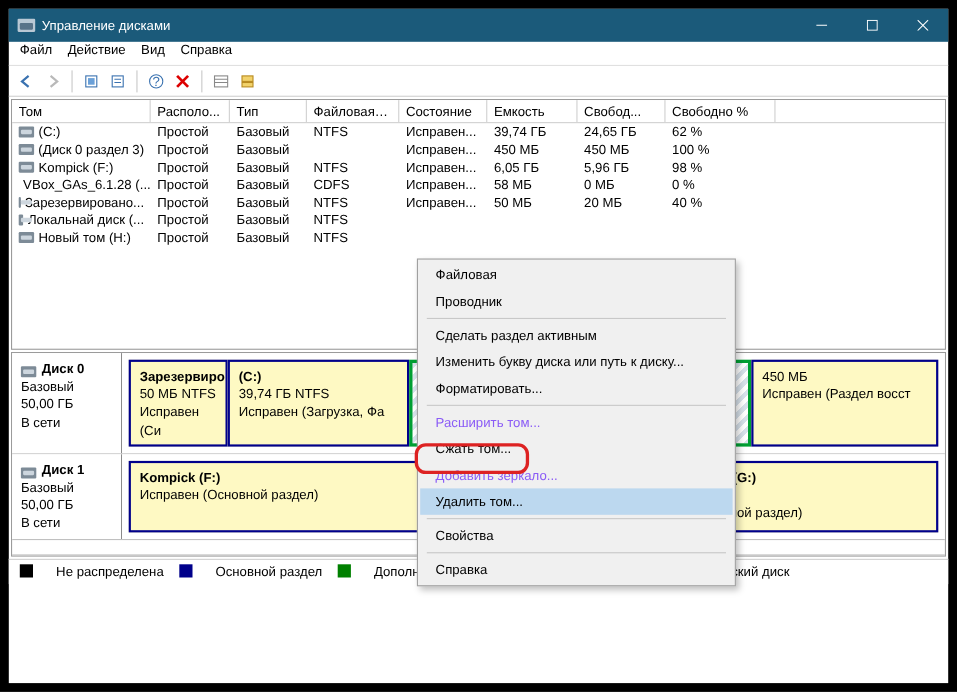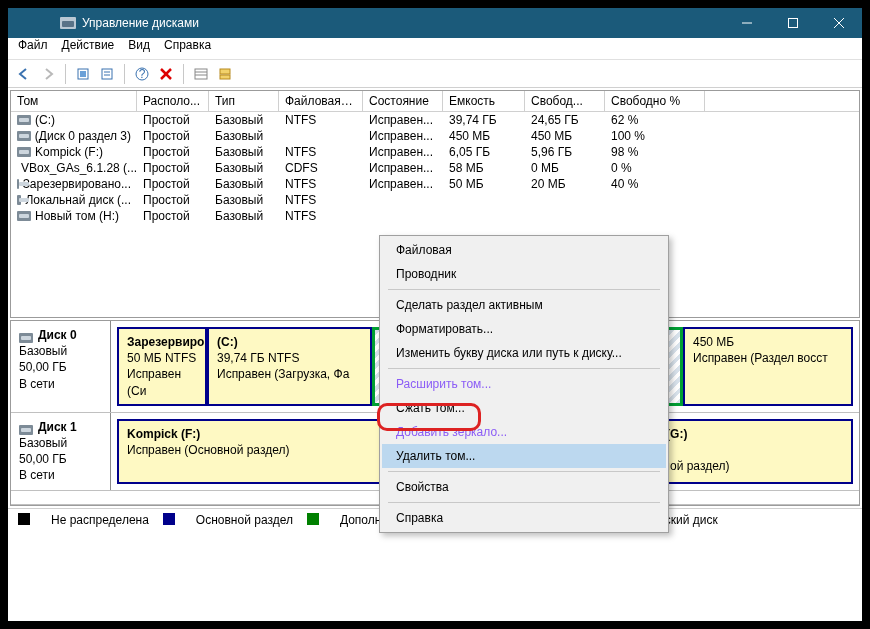--- a/index.html
+++ b/index.html
@@ -1,20 +1,20 @@
 <!DOCTYPE html>
 <html><head>
 <meta charset="utf-8">
 <style>
   * { box-sizing: border-box; font-family: "Segoe UI", Tahoma, sans-serif; font-size: 12px; }
   html, body { margin:0; padding:0; }
   body { background:#000; display:flex; align-items:center; justify-content:center; height:629px; width:870px; }
   .window { width:854px; height:613px; background:#fff; display:flex; flex-direction:column; position:relative; }
   .titlebar { background:#1b5a7a; color:#fff; height:30px; display:flex; align-items:center; justify-content:space-between; padding-left:8px; }
-  .titlebar-left { display:flex; align-items:center; gap:6px;margin-left:44px; }
+  .titlebar-left { display:flex; align-items:center; gap:6px; }
   .title-icon { width:16px; height:12px; background:#b9c8d4; border-radius:1px; position:relative; }
   .title-icon::after{content:"";position:absolute;top:4px;left:2px;width:12px;height:6px;background:#597388;border-radius:1px;}
   .win-controls { display:flex; }
   .win-btn { width:46px; height:30px; display:flex; align-items:center; justify-content:center; color:#fff; }
   .win-btn svg { stroke:#fff; stroke-width:1; fill:none; }
   .menubar { height:22px; display:flex; align-items:flex-start; gap:14px; padding:0 10px; color:#000; border-bottom:1px solid #e0e0e0;}
   .menubar span{cursor:default;}
   .toolbar { height:28px; display:flex; align-items:center; gap:4px; padding:0 6px; border-bottom:1px solid #d0d0d0;}
   .tb-sep { width:1px; height:20px; background:#c8c8c8; margin:0 3px;}
   .tb-icon { width:20px; height:20px; display:flex; align-items:center; justify-content:center; }
@@ -325,22 +325,22 @@
         <span class="swatch" style="background:#1040ff"></span>
         <span>Логический диск</span>
       </div>
   </div>
 
   <div class="ctx-menu" style="left:371px; top:227px;">
     <div class="ctx-item">Файловая</div>
     <div class="ctx-item">Проводник</div>
     <div class="ctx-sep"></div>
     <div class="ctx-item">Сделать раздел активным</div>
+    <div class="ctx-item">Изменить букву диска или путь к диску...</div>
     <div class="ctx-item">Форматировать...</div>
-    <div class="ctx-item">Изменить букву диска или путь к диску...</div>
     <div class="ctx-sep"></div>
     <div class="ctx-item disabled">Расширить том...</div>
     <div class="ctx-item">Сжать том...</div>
     <div class="ctx-item disabled">Добавить зеркало...</div>
     <div class="ctx-item hl">Удалить том...</div>
     <div class="ctx-sep"></div>
     <div class="ctx-item">Свойства</div>
     <div class="ctx-sep"></div>
     <div class="ctx-item">Справка</div>
   </div>

